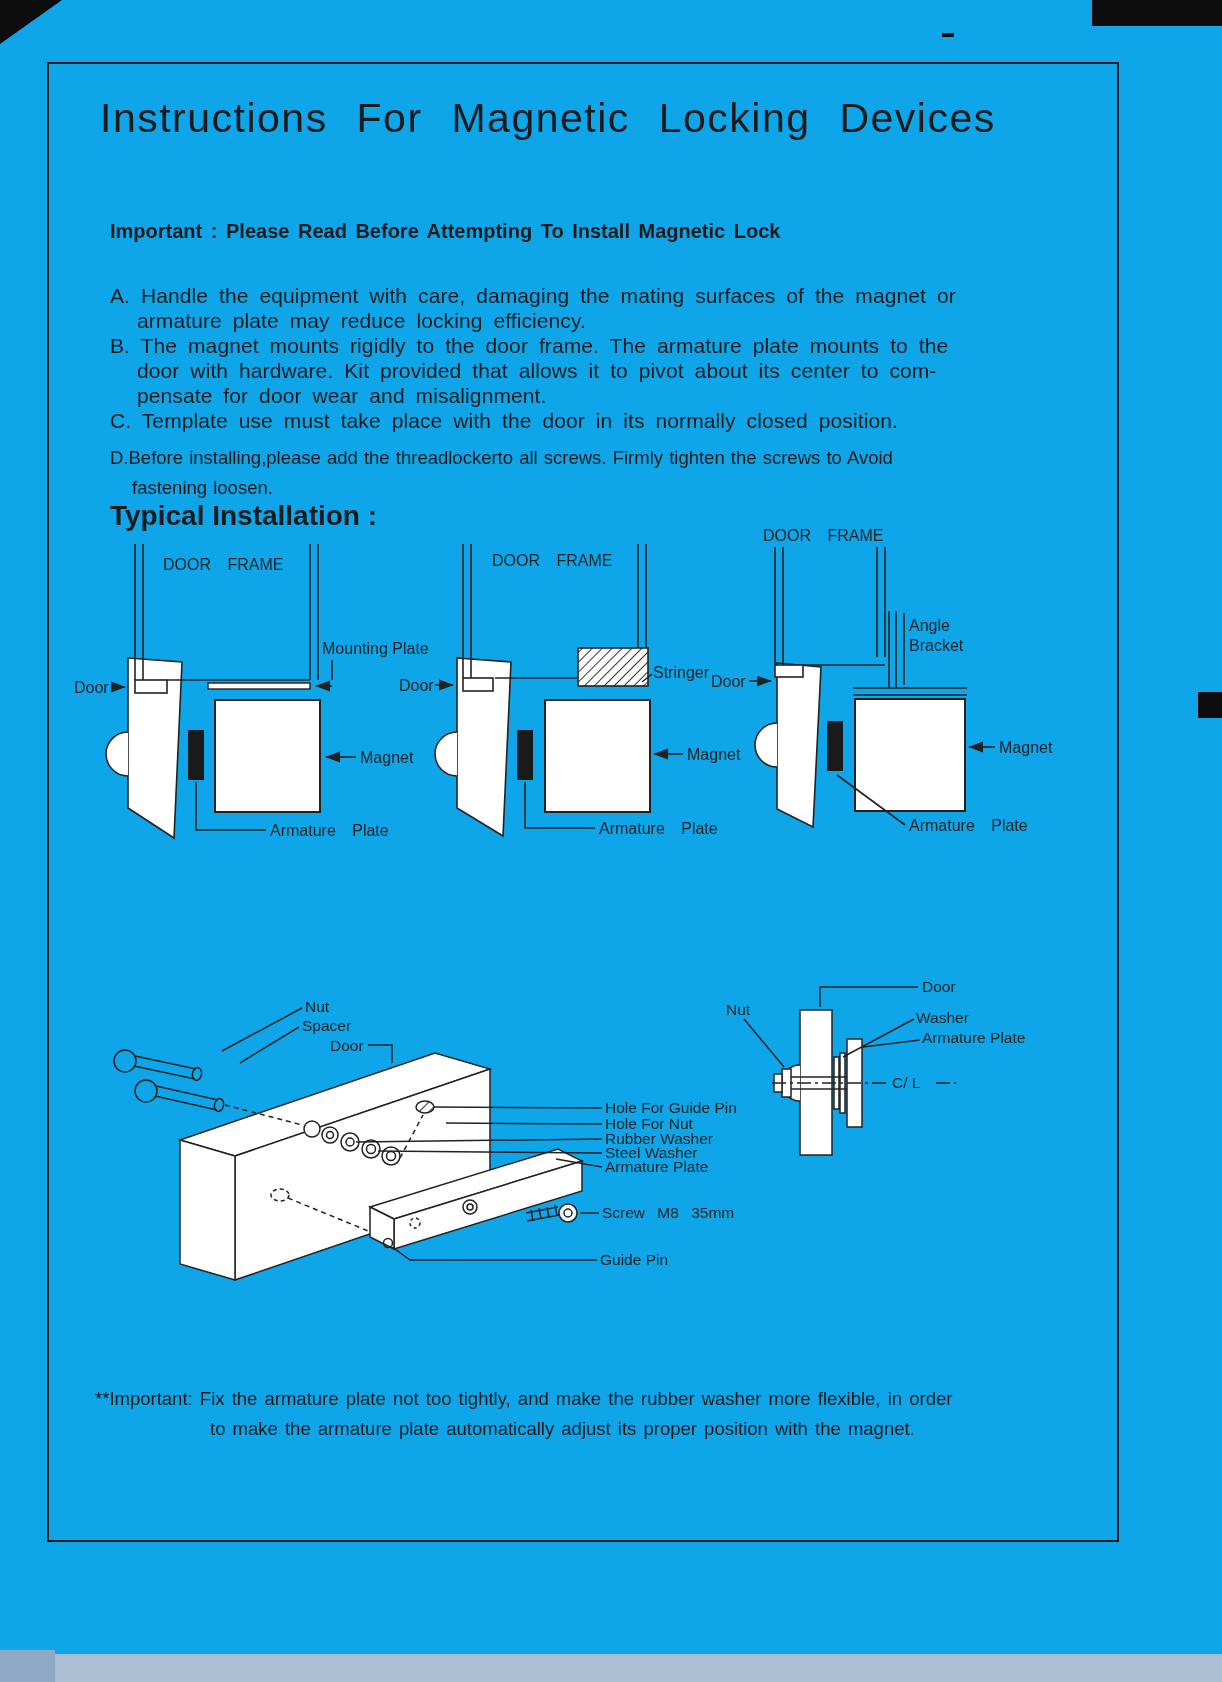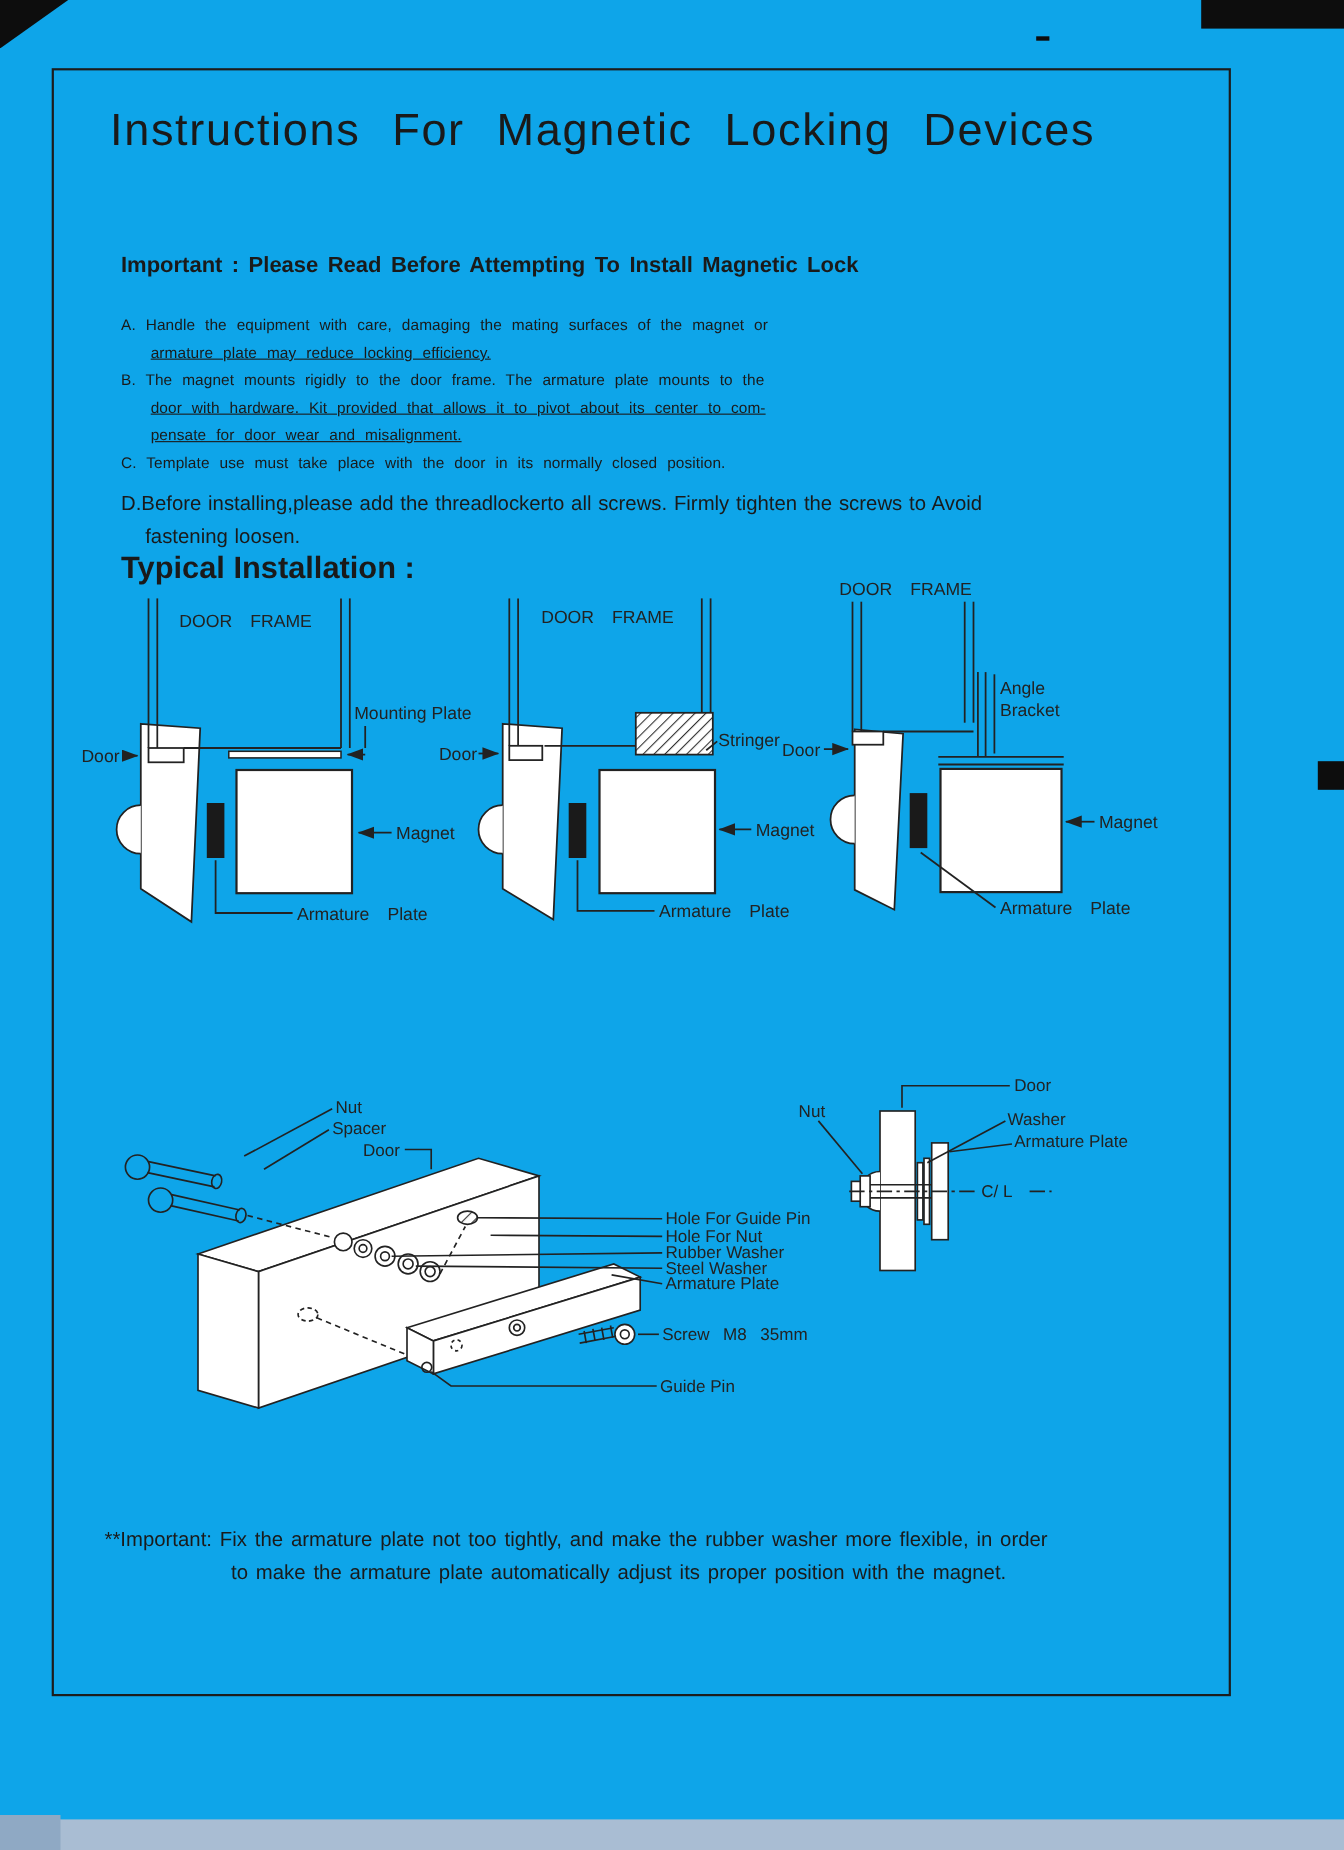--- a/index.html
+++ b/index.html
@@ -5,23 +5,23 @@
   * { margin:0; padding:0; box-sizing:border-box; }
   html,body { background:#ffffff; }
   .page {
     position:relative; width:1222px; height:1682px;
     background:#0ea5e9; color:#1a1a1a;
     font-family:"Liberation Sans", sans-serif;
     overflow:hidden;
   }
   .border-box { position:absolute; left:47px; top:62px; width:1072px; height:1480px; border:2px solid #1c1c1c; }
   .title { position:absolute; left:100px; top:95px; font-size:41px; font-weight:400; letter-spacing:1.5px; word-spacing:16px; }
-  .h-imp { position:absolute; left:110px; top:230px; font-size:20px; font-weight:700; word-spacing:3px;text-align:center; }
-  .para { position:absolute; left:110px; font-size:14px; line-height:25px; word-spacing:5px; letter-spacing:0.1px; width:930px; }
-  .para .cont { padding-left:27px;text-decoration:underline; }
+  .h-imp { position:absolute; left:110px; top:220px; font-size:20px; font-weight:700; word-spacing:3px;text-align:center; }
+  .para { position:absolute; left:110px; font-size:21px; line-height:25px; word-spacing:5px; letter-spacing:0.1px; width:930px; }
+  .para .cont { padding-left:27px; }
   .para-d { position:absolute; left:110px; font-size:18.5px; line-height:30px; word-spacing:1px; width:930px; }
   .para-d .cont { padding-left:22px; }
   .h-typ { position:absolute; left:110px; top:500px; font-size:28px; font-weight:700; }
   .h-sec2 { position:absolute; left:180px; top:912px; width:800px; text-align:center; font-size:33px; font-weight:400; letter-spacing:0.5px; word-spacing:7px; }
   .footer-line1 { position:absolute; left:95px; top:1388px; font-size:18.5px; word-spacing:2px; }
   .footer-line2 { position:absolute; left:210px; top:1418px; font-size:18.5px; word-spacing:2px; }
 
   svg.diag { position:absolute; overflow:visible; }
   svg.diag text { font-size:16px; fill:#222; font-family:"Liberation Sans", sans-serif; }
   svg.diag2 text { font-size:15.5px; fill:#222; font-family:"Liberation Sans", sans-serif; }

